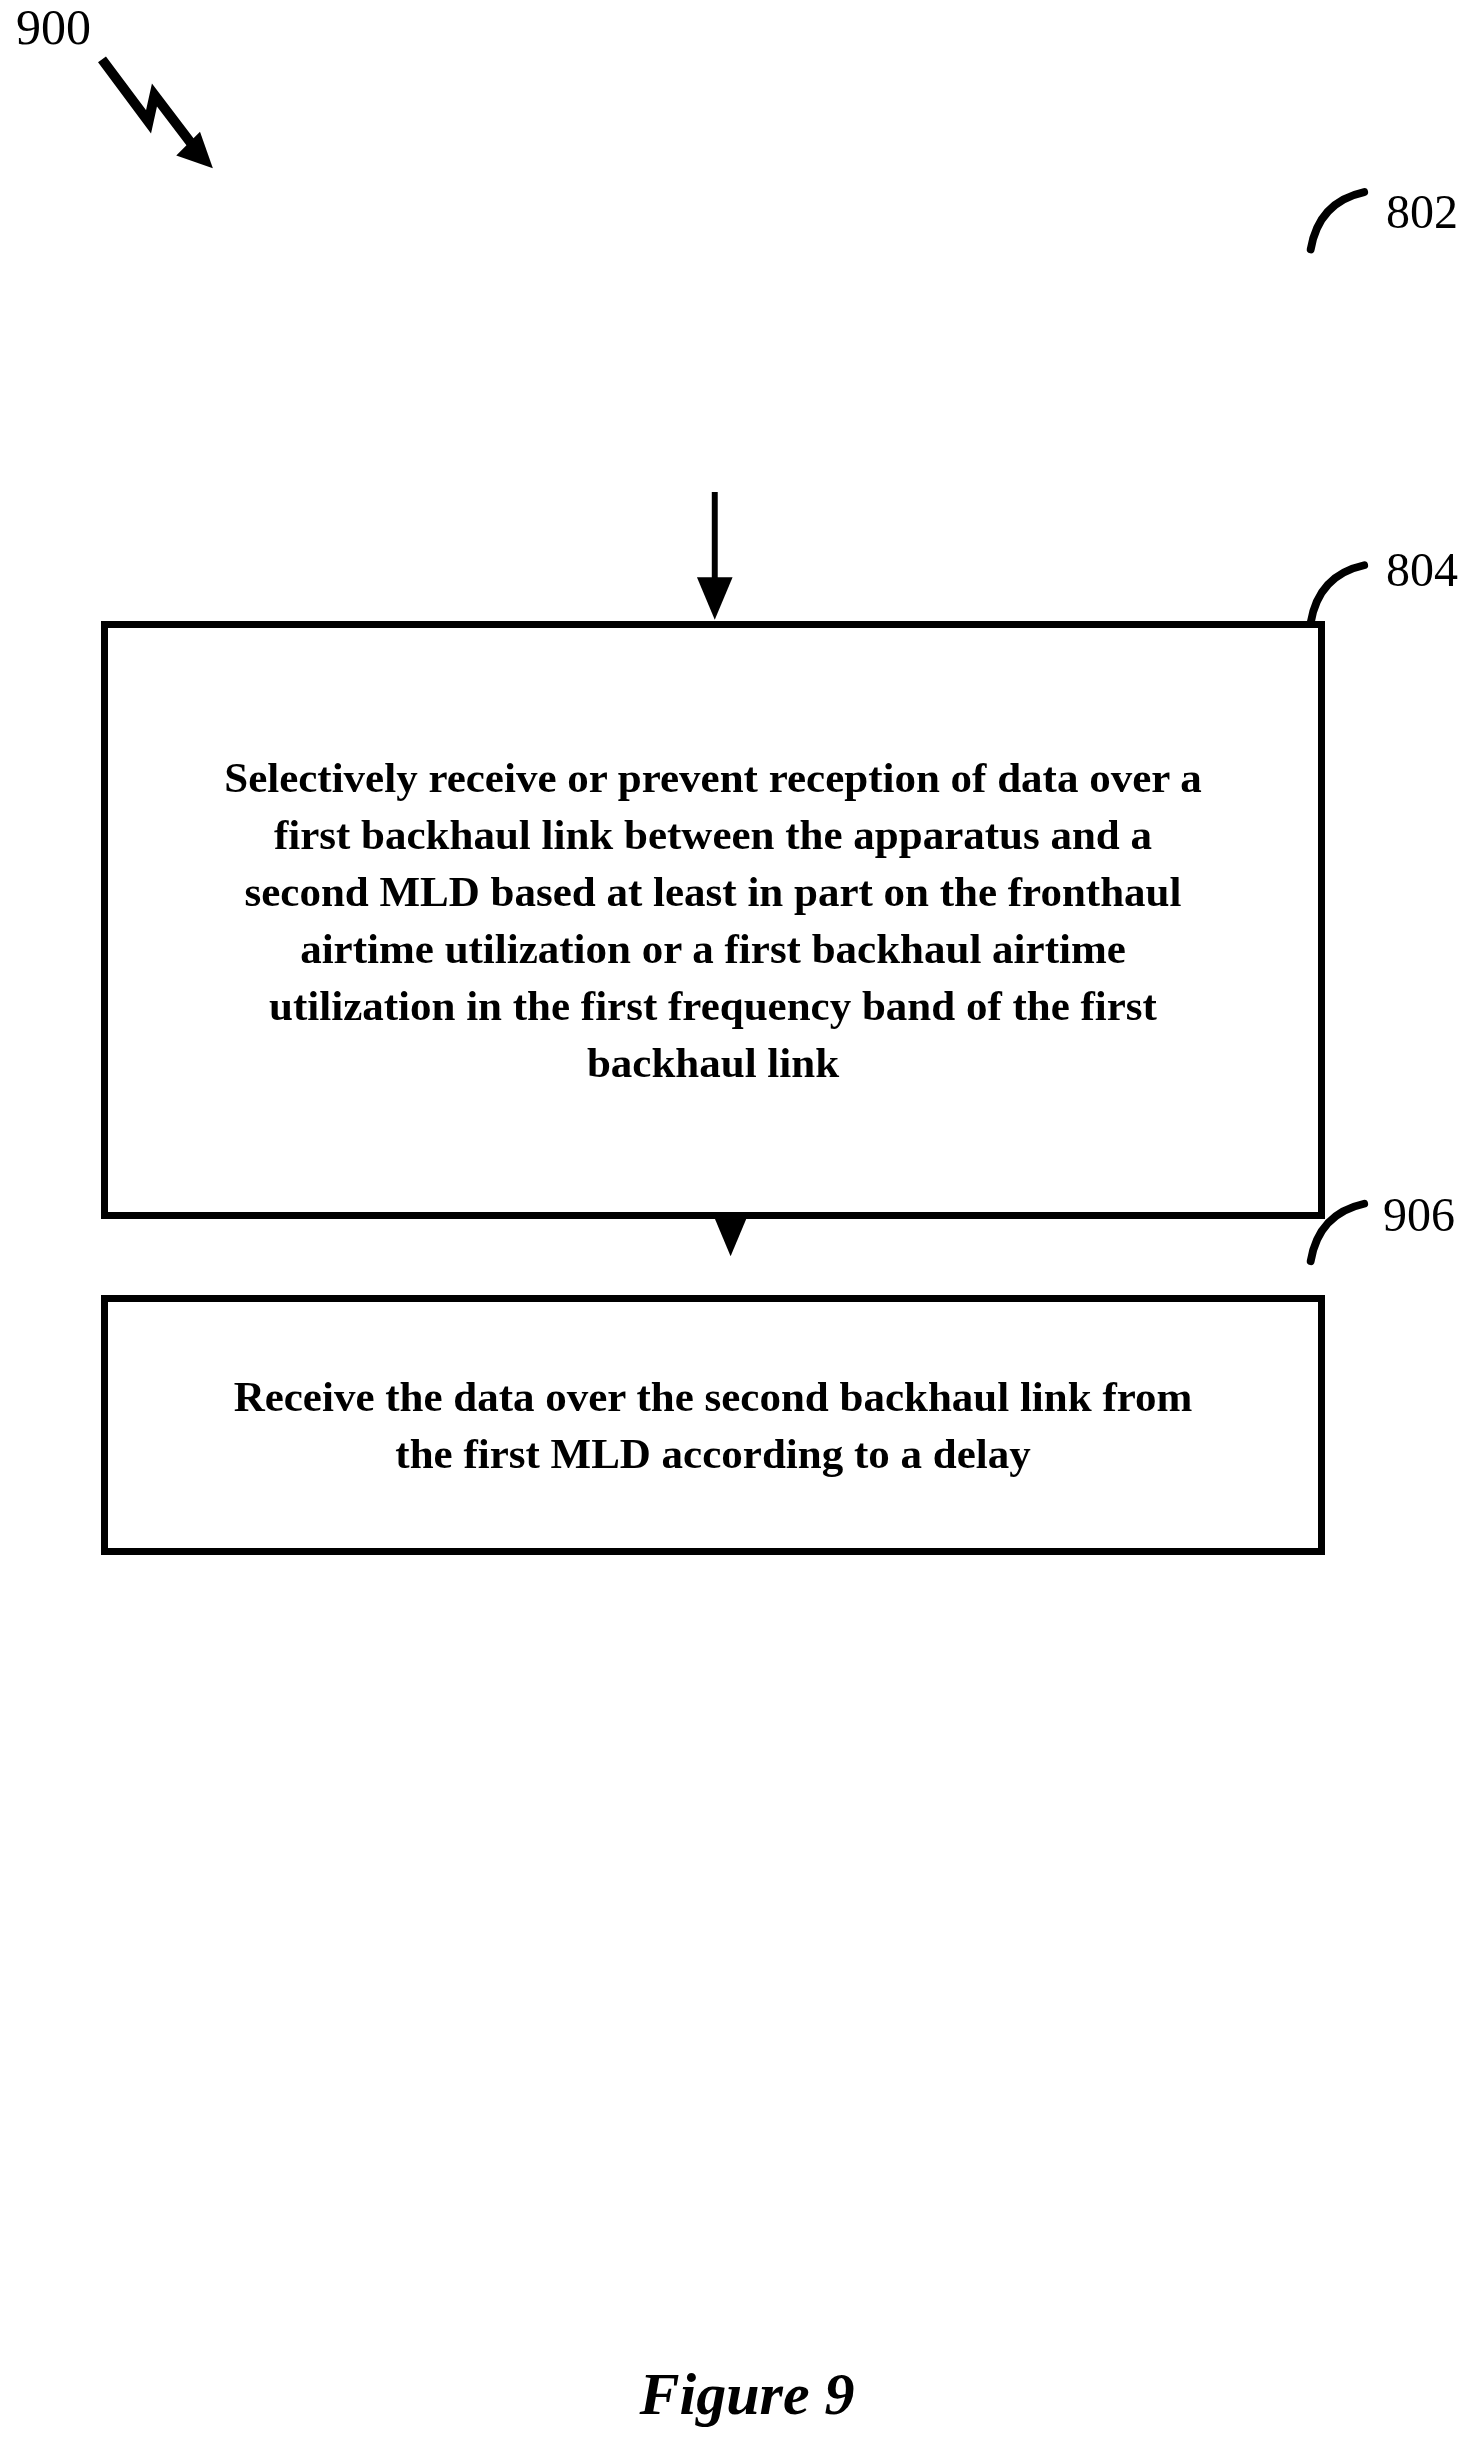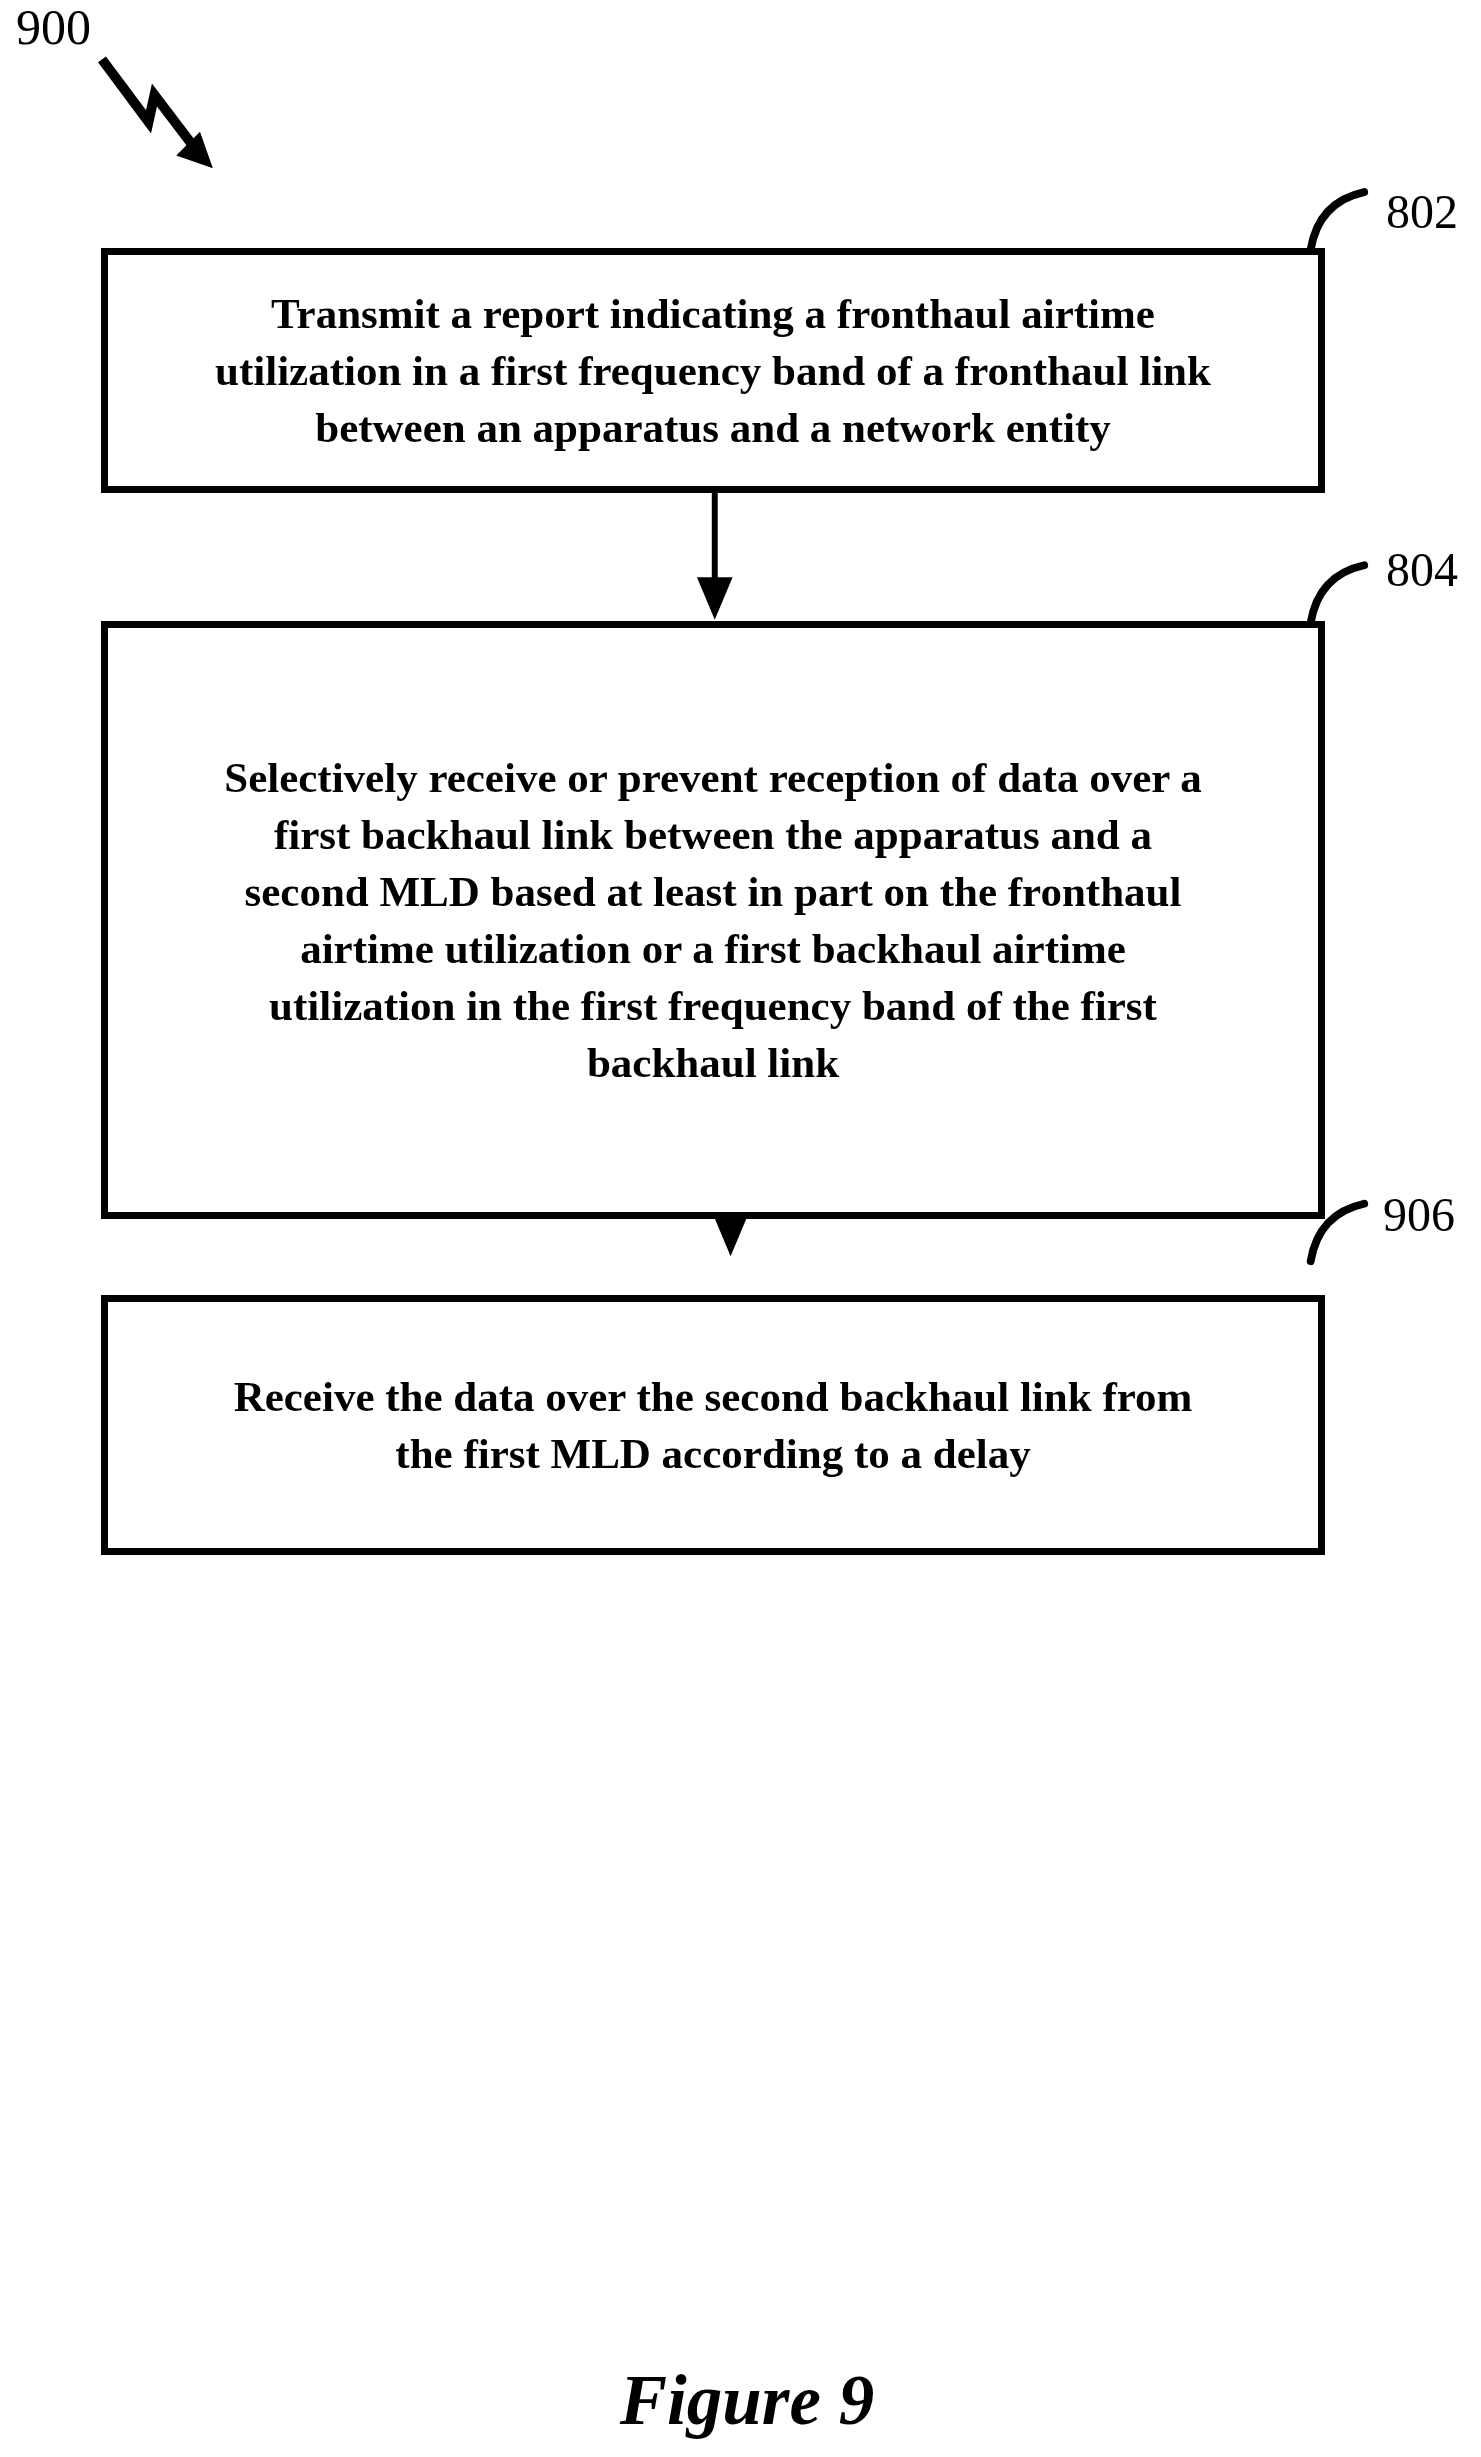--- a/index.html
+++ b/index.html
@@ -62,21 +62,21 @@
     top: 2px;
     font-size: 50px;
     font-weight: normal;
     line-height: 1;
   }
   .figure-caption {
     position: absolute;
     left: 747px;
     top: 2360px;
     transform: translateX(-50%);
-    font-size: 71px;
+    font-size: 60px;
     font-weight: bold;
     font-style: italic;
     white-space: nowrap;
   }
 </style>
 </head>
 <body>
 
 <div class="page">
 
@@ -93,25 +93,20 @@
 
     <line x1="722" y1="497" x2="722" y2="586" stroke="#000000" stroke-width="6"></line>
     <polygon points="722,626 704,583 740,583" fill="#000000"></polygon>
 
     <line x1="738" y1="1138" x2="738" y2="1228" stroke="#000000" stroke-width="6"></line>
     <polygon points="738,1269 720,1226 756,1226" fill="#000000"></polygon>
   </svg>
 
   <div class="ref-900">900</div>
 
-  <div class="flow-box box-802">
-    <div class="box-text">Transmit a report indicating a fronthaul airtime
-utilization in a first frequency band of a fronthaul link
-between an apparatus and a network entity</div>
-  </div>
   <div class="ref-label ref-802">802</div>
 
   <div class="flow-box box-804">
     <div class="box-text">Selectively receive or prevent reception of data over a
 first backhaul link between the apparatus and a
 second MLD based at least in part on the fronthaul
 airtime utilization or a first backhaul airtime
 utilization in the first frequency band of the first
 backhaul link</div>
   </div>

